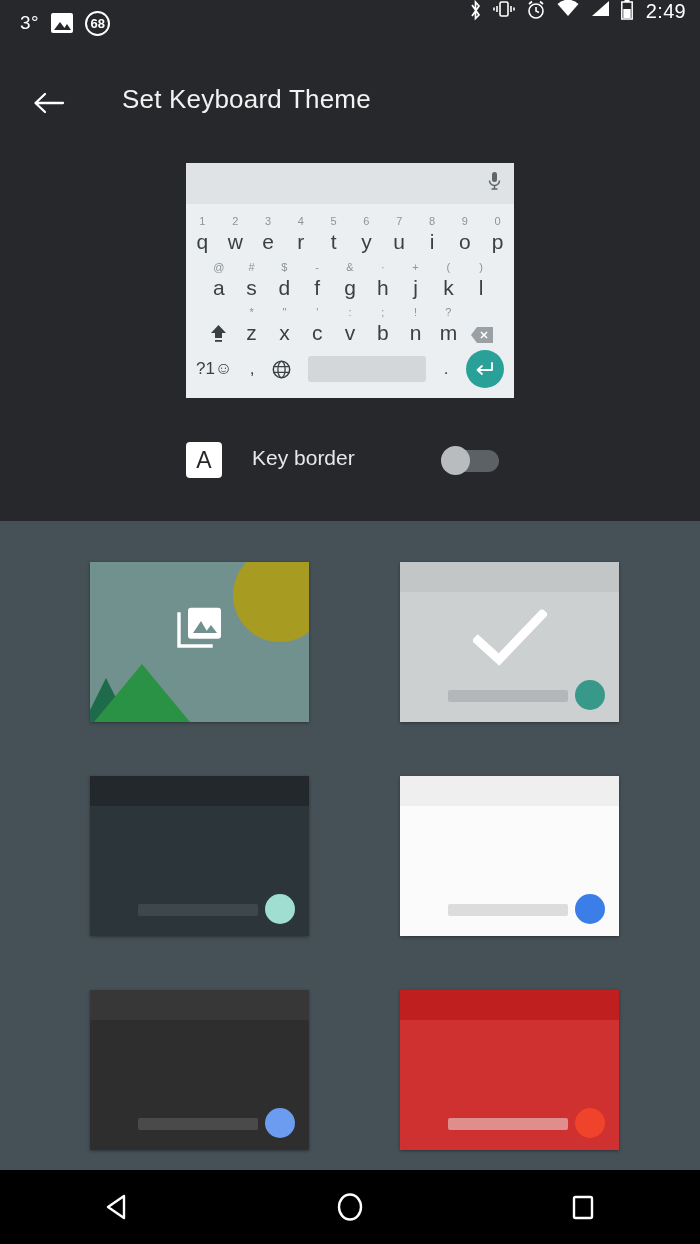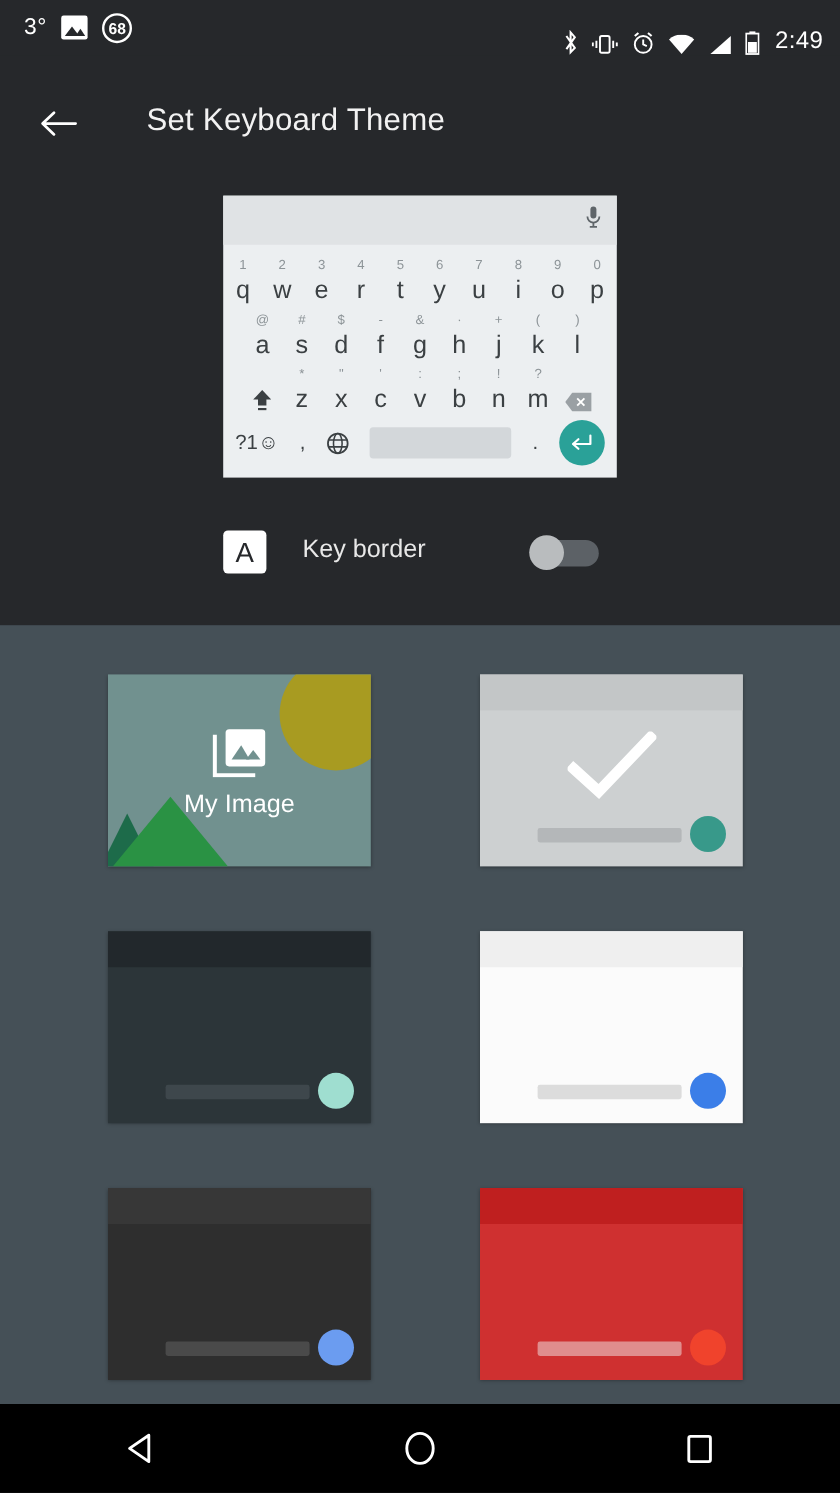--- a/index.html
+++ b/index.html
@@ -10,21 +10,21 @@
     overflow: hidden;
   }
   #screen { position: relative; width: 700px; height: 1244px; background: #26282b; }
 
   
   #statusbar {
     position: absolute; top: 0; left: 0; width: 700px; height: 46px;
     background: #26282b; color: #fff;
   }
   .sb-left { position: absolute; left: 20px; top: 0; height: 46px; display: flex; align-items: center; gap: 12px; }
-  .sb-right { position: absolute; right: 14px; top: 0; height: 46px; display: flex; align-items: flex-end; gap: 11px; }
+  .sb-right { position: absolute; right: 14px; top: 0; height: 46px; display: flex; align-items: flex-start; gap: 11px; }
   .sb-temp { font-size: 19px; letter-spacing: .5px; }
   .sb-photo {
     width: 22px; height: 20px; background: #fff; border-radius: 2px; position: relative; overflow: hidden;
   }
   .sb-photo::after {
     content: ""; position: absolute; left: 3px; bottom: 3px;
     border-left: 6px solid transparent; border-right: 6px solid transparent; border-bottom: 8px solid #26282b;
   }
   .sb-photo::before {
     content: ""; position: absolute; right: 2px; bottom: 3px;
@@ -313,21 +313,20 @@
       <div class="theme-tile" id="tile-myimage" style="background: rgb(113, 145, 143);">
         <div id="mi-sun" style="background: rgb(168, 155, 33);"></div>
         <div id="mi-hill-back" style="border-bottom-color: rgb(29, 107, 74);"></div>
         <div id="mi-hill-front" style="border-bottom-color: rgb(42, 146, 68);"></div>
         <svg id="mi-icon" width="46" height="42" viewBox="0 0 46 42">
           <path d="M2 8 L2 40 L34 40" fill="none" stroke="#fff" stroke-width="3.4" stroke-linecap="square"></path>
           <rect x="11" y="1.7" width="33" height="31" rx="3" fill="#fff"></rect>
           <path d="M16 27 L24 15 L31 27 Z" fill="#71918f"></path>
           <path d="M28 27 L34 19 L40 27 Z" fill="#71918f"></path>
         </svg>
-        <div id="mi-label">My Image</div>
       </div>
 
       <div class="theme-tile" id="tile-light" style="background: rgb(205, 208, 209);">
         <div class="tile-header" style="background: rgb(195, 198, 199);"></div>
         <svg id="tile-check" width="74" height="58" viewBox="0 0 74 58">
           <path d="M5 31 L26 50 L69 5" fill="none" stroke="#fff" stroke-width="9" stroke-linecap="square" stroke-linejoin="miter"></path>
         </svg>
         <div class="tile-space" style="background: rgb(180, 183, 185);"></div>
         <div class="tile-enter" style="background: rgb(56, 153, 138);"></div>
       </div>

